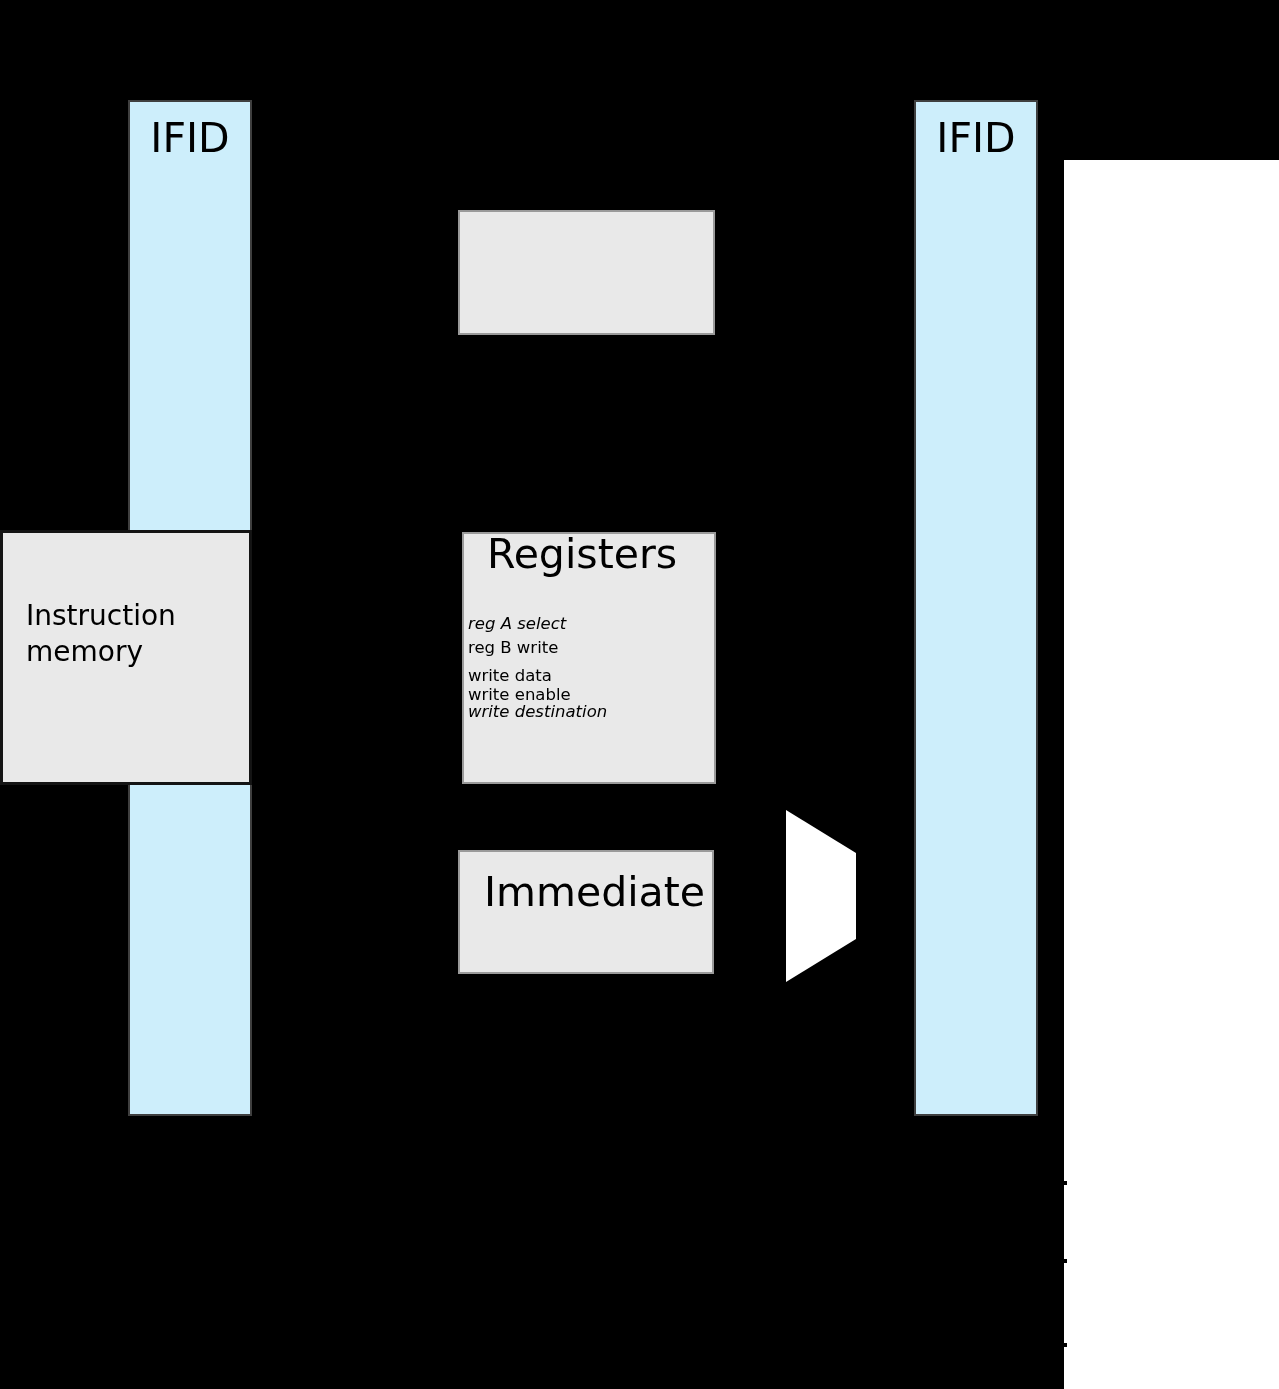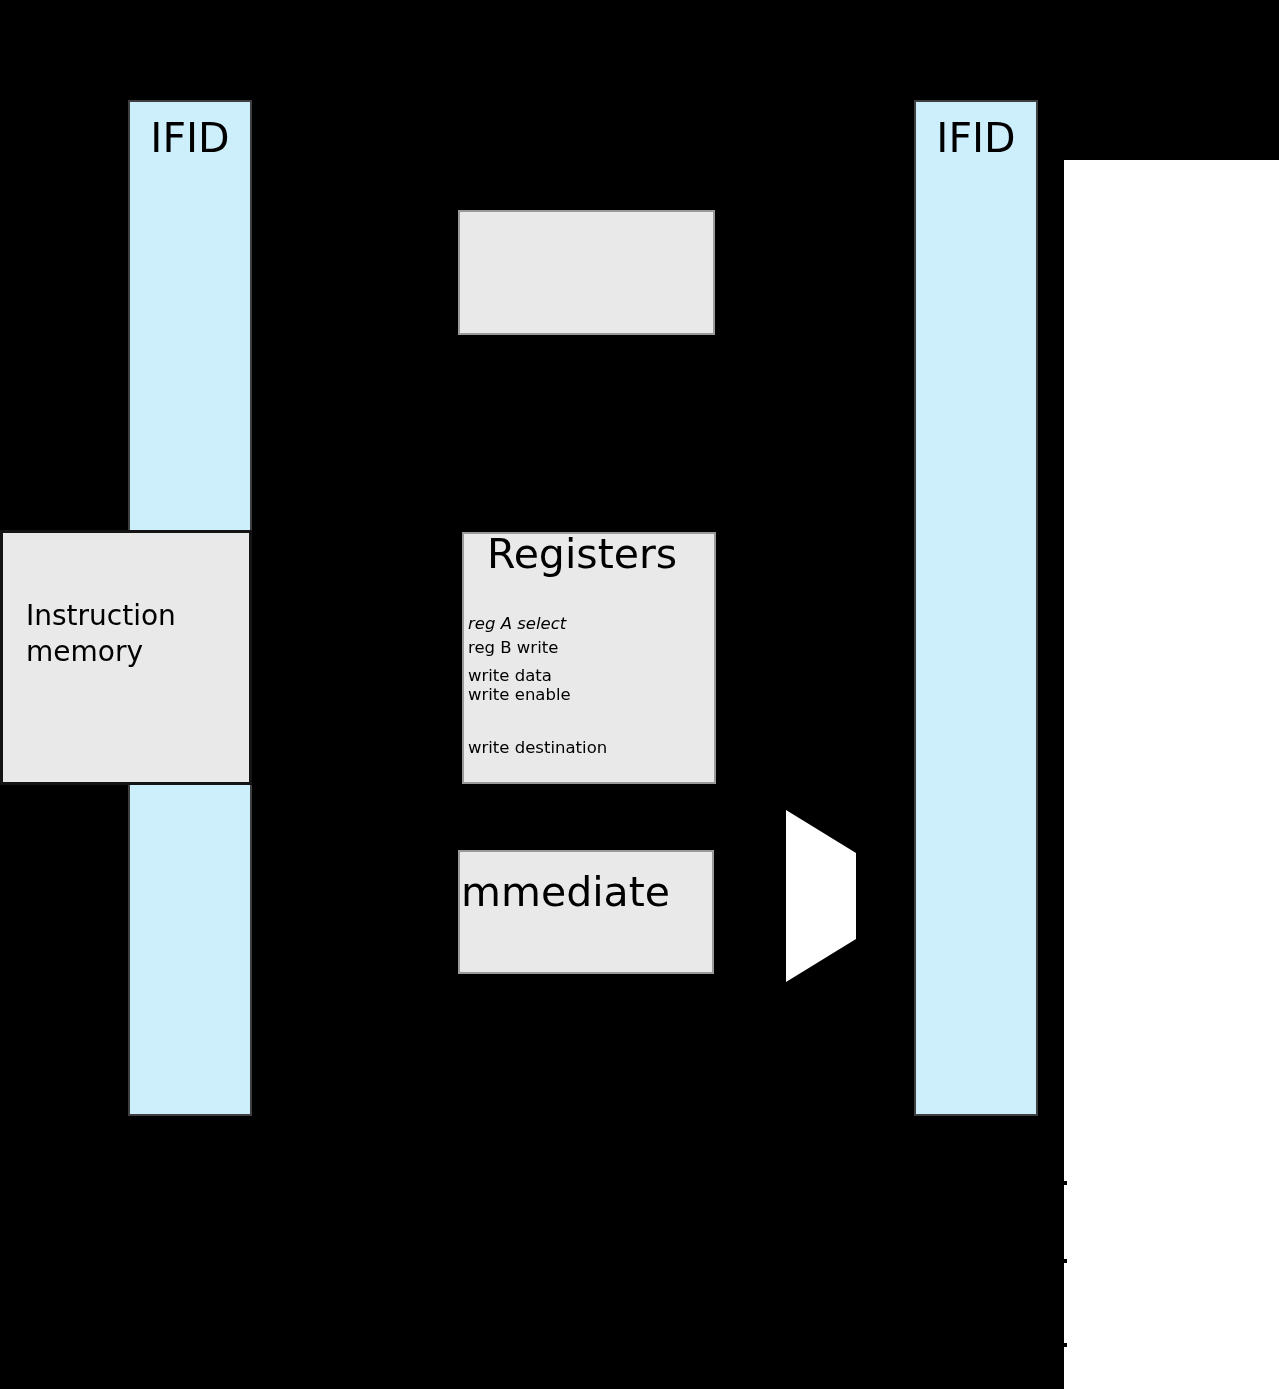--- a/index.html
+++ b/index.html
@@ -65,24 +65,24 @@
     font-size:41px;line-height:1;white-space:nowrap;
   }
   .port{
     left:468px;
     font-size:16.5px;line-height:1;white-space:nowrap;
   }
   .port.a{top:616px;font-style:italic;}
   .port.b{top:640px;}
   .port.wdata{top:668px;}
   .port.wenable{top:687px;text-align:center;}
-  .port.wdest{top:740px;}
+  .port.wdest{top:704px;font-style:italic;}
   .immediate-label{
     left:458px;top:872px;width:256px;
-    font-size:41px;line-height:1;text-align:left;
+    font-size:41px;line-height:1;text-align:right;
     transform:translateX(-9px);white-space:nowrap;
   }
   .mux{left:786px;top:810px;width:70px;height:172px;}
   .stub{
     width:4px;height:4px;background:var(--ink);left:1063px;
   }
   .stub.s1{top:1181px;}
   .stub.s2{top:1259px;}
   .stub.s3{top:1343px;}
 </style>

